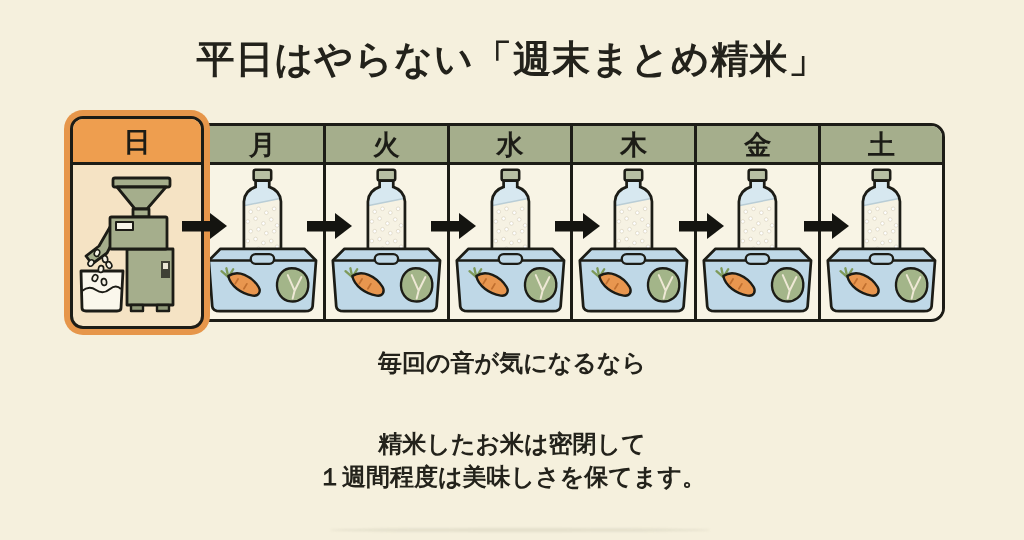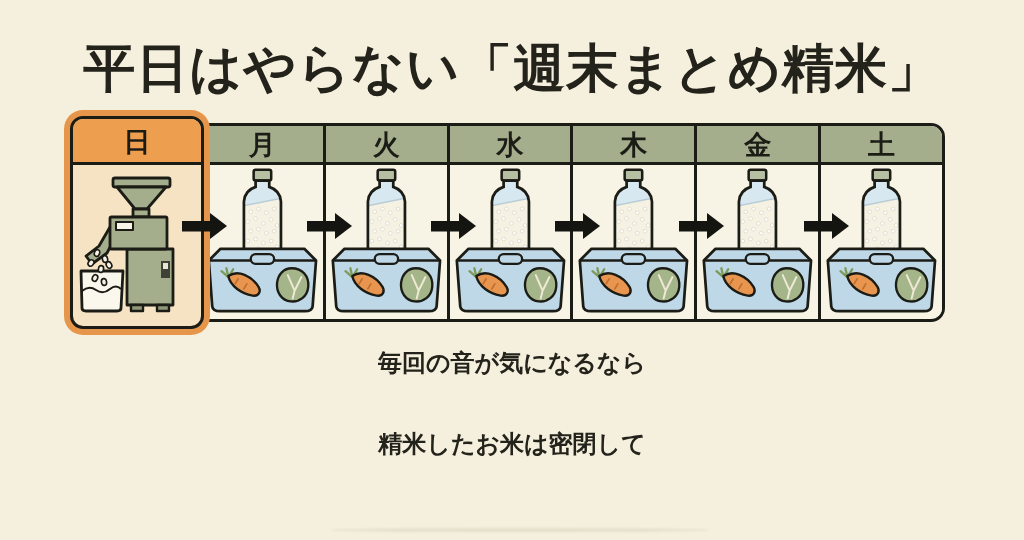--- a/index.html
+++ b/index.html
@@ -8,21 +8,21 @@
     position:relative;
     width:1024px; height:540px;
     background:#f5f0dd;
     font-family:"Liberation Sans","DejaVu Sans",sans-serif;
     color:#20201a;
     overflow:hidden;
   }
   .title {
     position:absolute; left:0; top:34px; width:1024px;
     text-align:center;
-    font-size:52px; font-weight:700; letter-spacing:1px;
+    font-size:38px; font-weight:700; letter-spacing:1px;
     color:#23221b;
   }
   
   .cal-table {
     position:absolute; left:75px; top:123px;
     width:870px; height:199px;
     border:3px solid #1c1c16; border-radius:14px;
     overflow:hidden;
     display:flex;
     background:#f8f4e5;
@@ -263,15 +263,16 @@
     <svg viewBox="0 0 45 28">
       <use href="#arrow-art" xlink:href="#arrow-art"></use>
     </svg>
   </div>
 
 <div class="note note-1">
   <div>毎回の音が気になるなら</div>
 </div>
 <div class="note note-2">
   <div>精米したお米は密閉して</div>
+  <div>１週間程度は美味しさを保てます。</div>
 </div>
 
 <div class="bottom-shadow"></div>
 
 </body></html>

